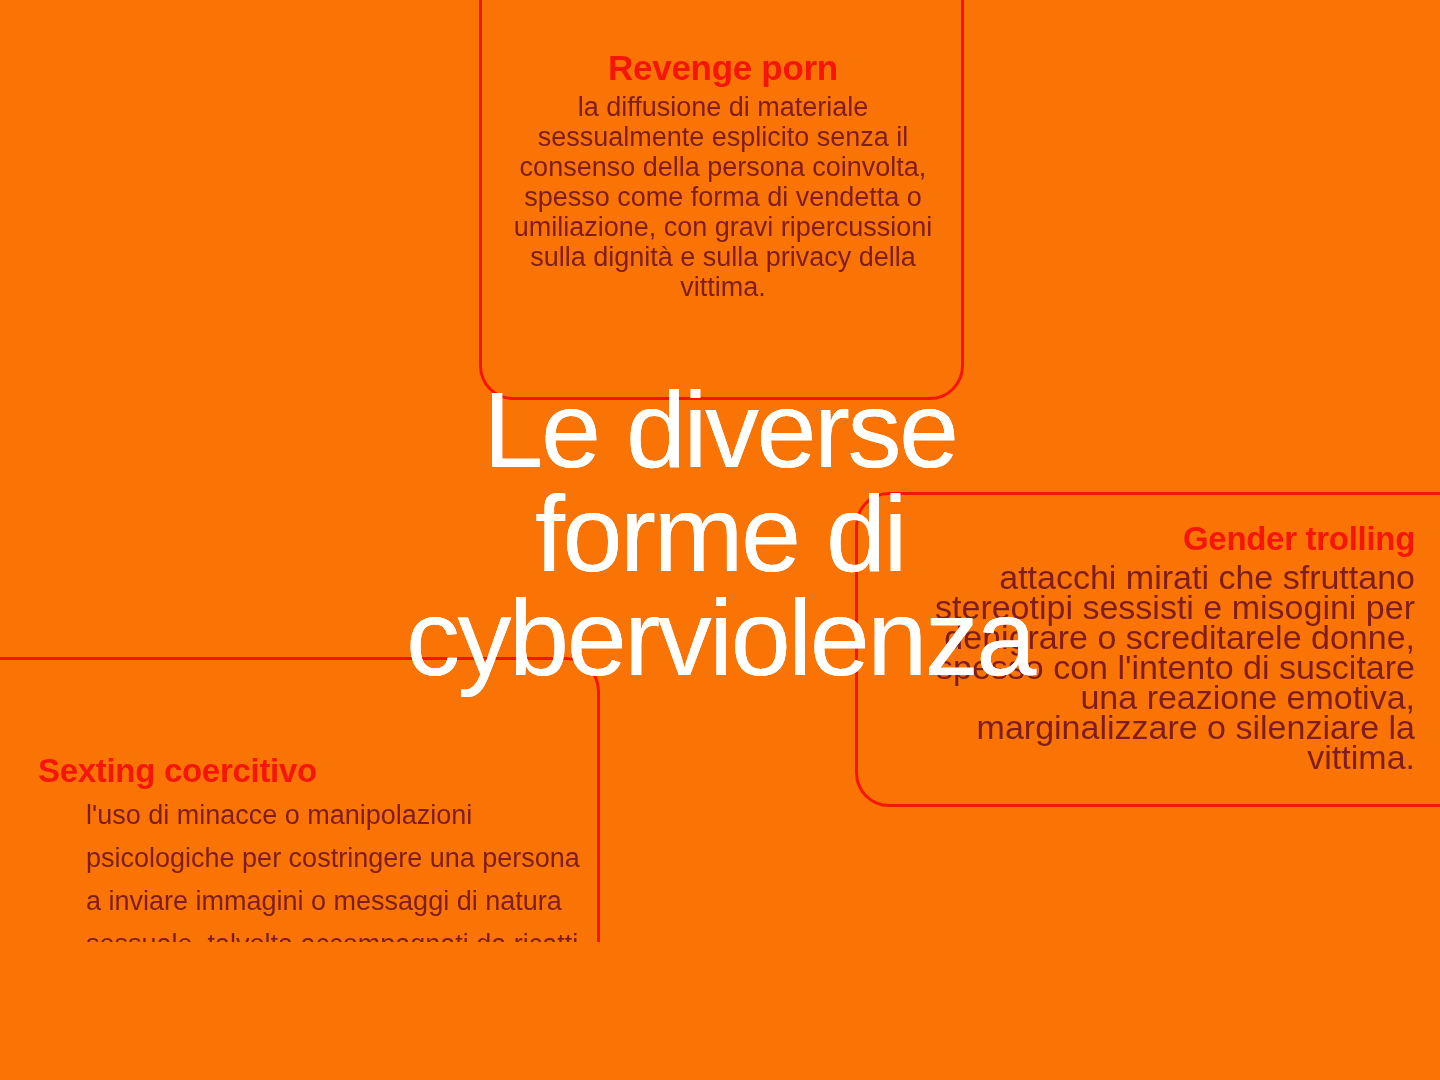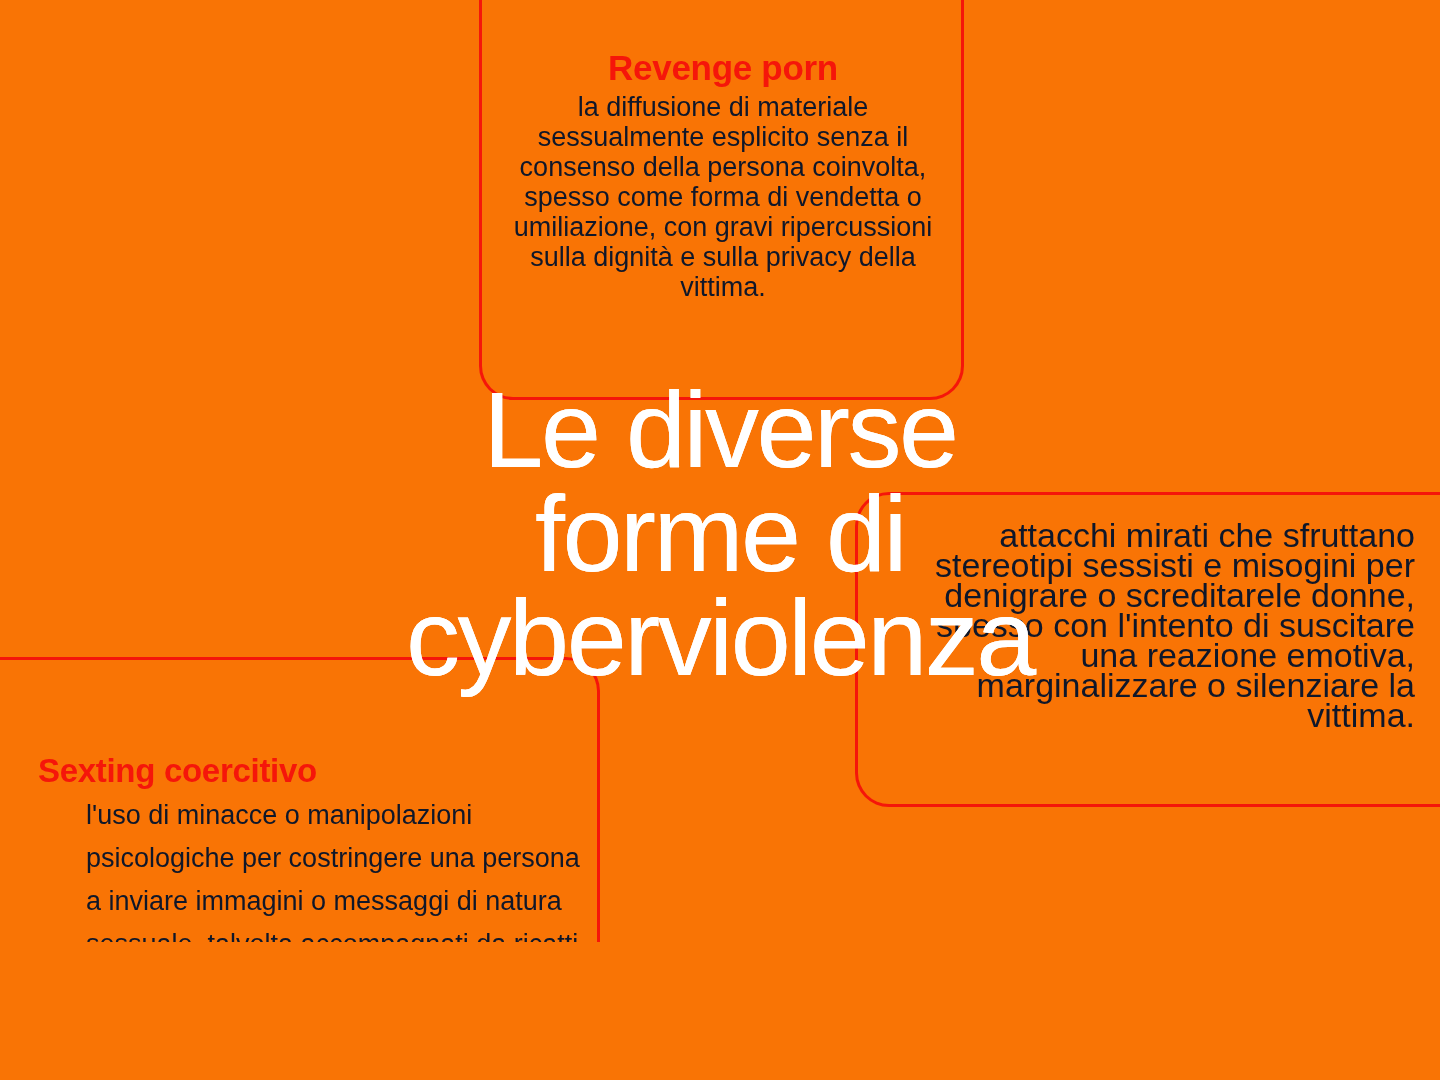--- a/index.html
+++ b/index.html
@@ -65,21 +65,21 @@
     position: absolute;
     color: #FFFFFF;
   }
   .card-title {
     color: #F5160A;
     font-weight: bold;
     letter-spacing: -0.3px;
     margin: 0 0 4px 0;
   }
   .card-body {
-    color: #0f172a;
+    color: #7f1d1d;
     margin: 0;
   }
 
   
   .card-revenge {
     left: 500px;
     top: 48px;
     width: 446px;
     text-align: center;
   }
@@ -150,20 +150,21 @@
   <div class="box box-revenge"></div>
   <div class="box box-trolling"></div>
   <div class="box box-sexting"></div>
 
   <div class="card card-revenge">
     <p class="card-title">Revenge porn</p>
     <p class="card-body">la diffusione di materiale sessualmente esplicito senza il consenso della persona coinvolta, spesso come forma di vendetta o umiliazione, con gravi ripercussioni sulla dignità e sulla privacy della vittima.</p>
   </div>
 
   <div class="card card-trolling">
+    <p class="card-title">Gender trolling</p>
     <p class="card-body">attacchi mirati che sfruttano stereotipi sessisti e misogini per denigrare o screditarele donne, spesso con l'intento di suscitare una reazione emotiva, marginalizzare o silenziare la vittima.</p>
   </div>
 
   <div class="card card-sexting">
     <p class="card-title">Sexting coercitivo</p>
     <p class="card-body">l'uso di minacce o manipolazioni psicologiche per costringere una persona a inviare immagini o messaggi di natura sessuale, talvolta accompagnati da ricatti o intimidazioni.</p>
   </div>
 
   <div class="headline">Le diverse
 forme di

